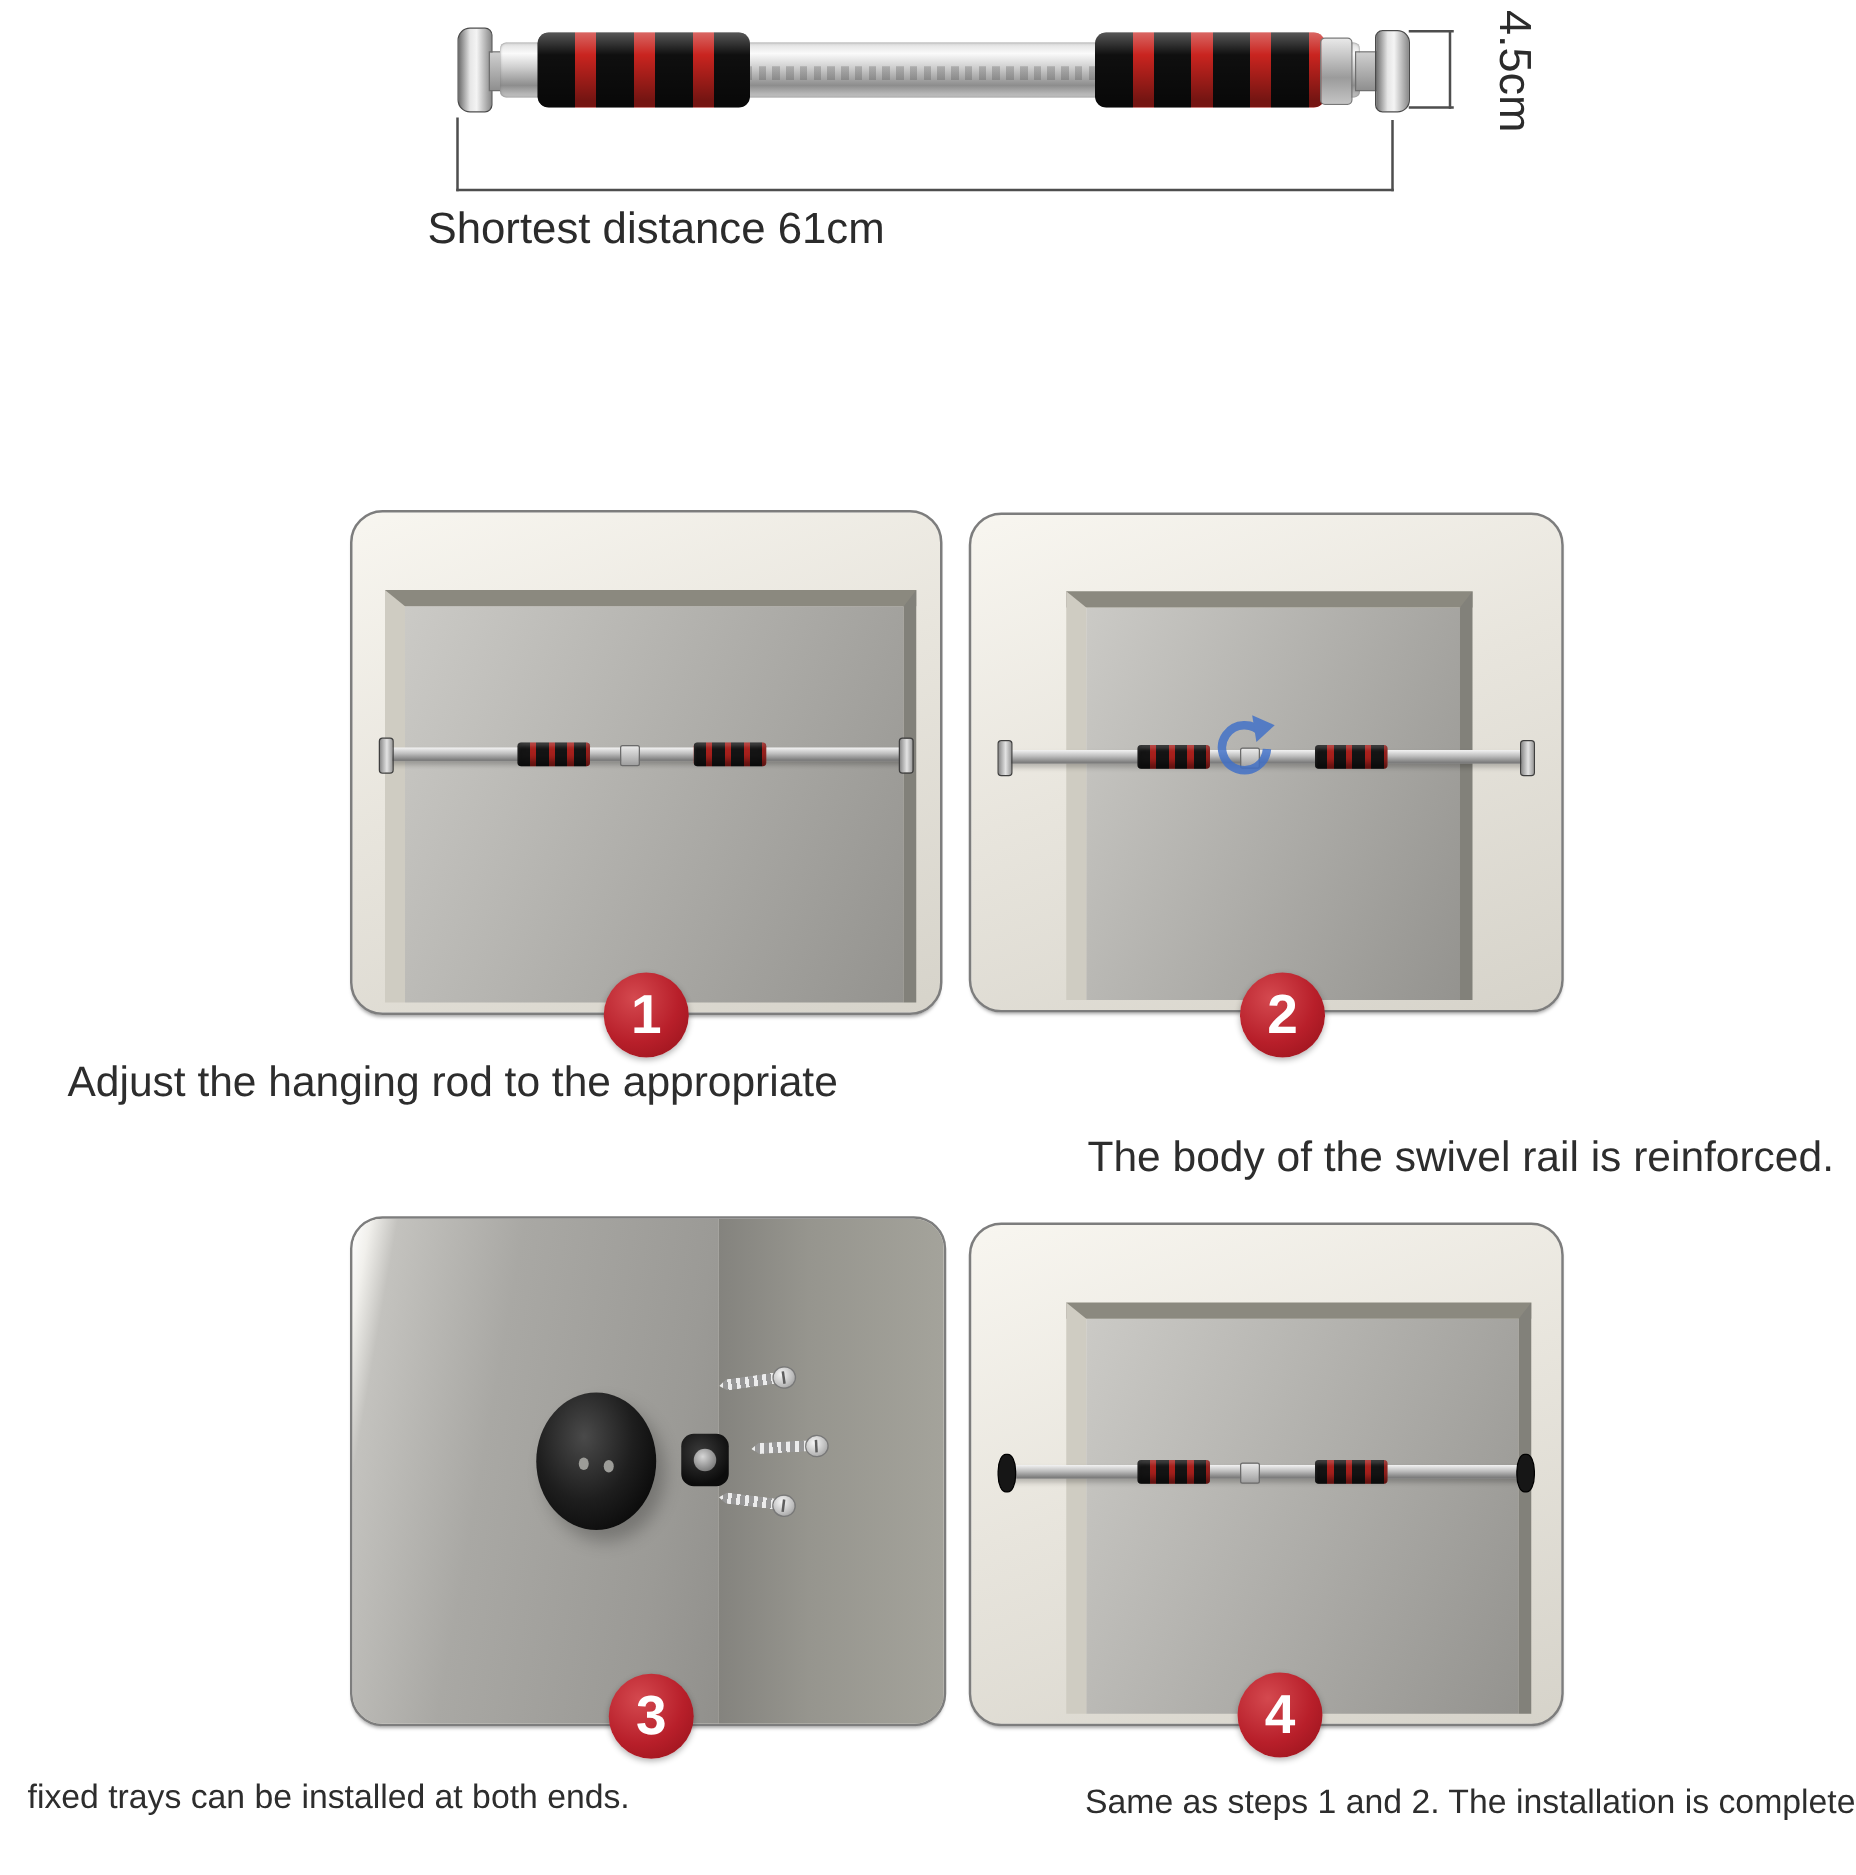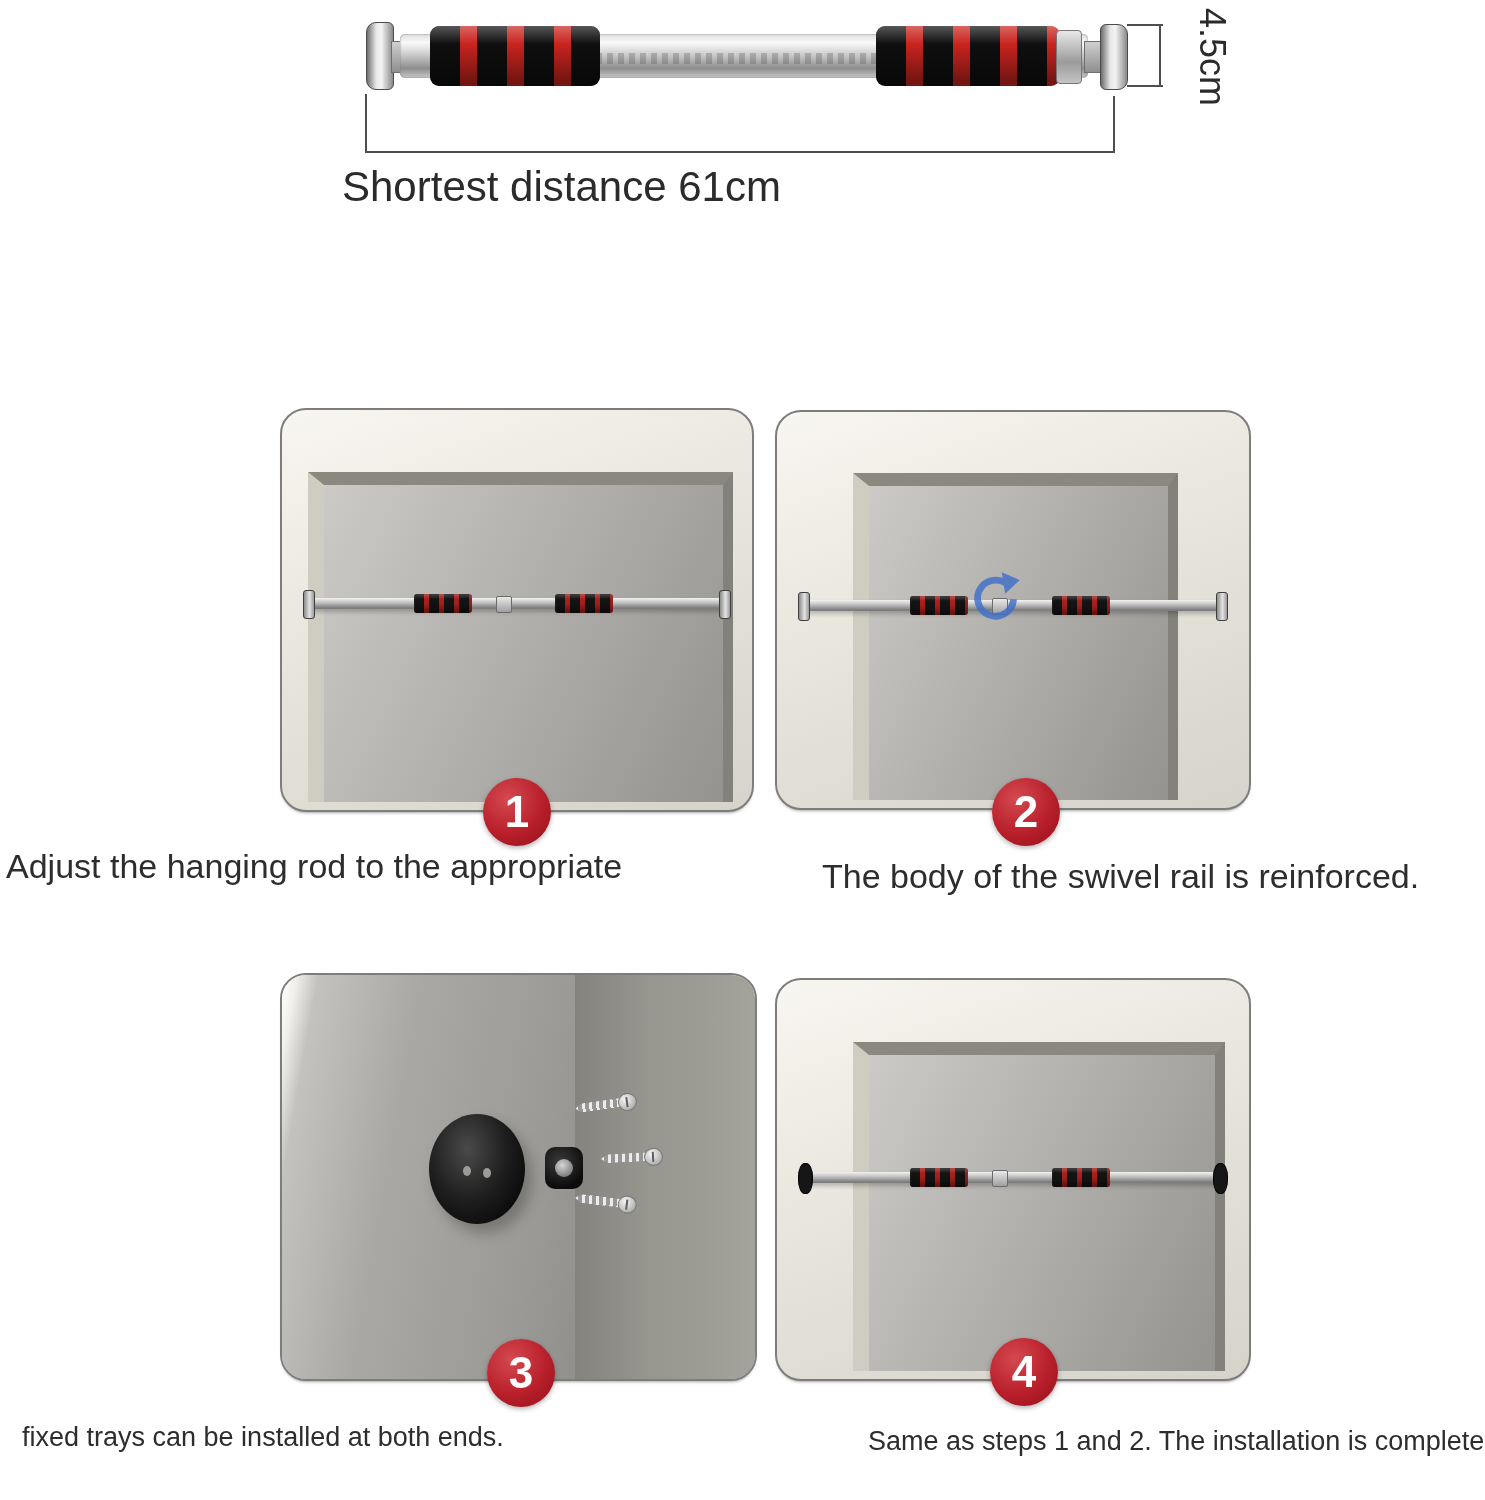--- a/index.html
+++ b/index.html
@@ -28,21 +28,21 @@
   .grip.g2{left:876px;width:184px;}
   .collar{position:absolute;left:1056px;top:30px;width:24px;height:52px;border:1px solid #777;border-radius:4px;
           background:linear-gradient(180deg,#e8e8e8,#9b9b9b 60%,#c4c4c4);}
   .dl{position:absolute;background:#4e4e4e;}
   .dl.v1{left:365px;top:94px;width:2px;height:59px;}
   .dl.v2{left:1113px;top:96px;width:2px;height:57px;}
   .dl.h1{left:365px;top:151px;width:750px;height:2px;}
   .dl.t1{left:1127px;top:24px;width:36px;height:2px;}
   .dl.t2{left:1127px;top:85px;width:36px;height:2px;}
   .dl.v3{left:1159px;top:24px;width:2px;height:63px;}
-  .dim-label{position:absolute;font-size:42px;color:#2b2b2b;white-space:nowrap;}
+  .dim-label{position:absolute;font-size:35px;color:#2b2b2b;white-space:nowrap;}
   .lbl-shortest{left:342px;top:163px;}
   .lbl-longest{left:757px;top:177px;}
   .lbl-45{left:1233px;top:8px;width:130px;transform:rotate(90deg);transform-origin:0 0;font-size:36px;}
 
   
   .panel{position:absolute;border:2px solid #7d7d7d;border-radius:26px;overflow:hidden;
          background:linear-gradient(160deg,#f8f6f0 0%,#e8e5dd 45%,#d6d3ca 100%);
          box-shadow:0 3px 3px -2px rgba(0,0,0,.35);}
   #p1{left:280px;top:408px;width:470px;height:400px;}
   #p2{left:775px;top:410px;width:472px;height:396px;}
@@ -100,25 +100,25 @@
 
   
   .badge{position:absolute;width:68px;height:68px;border-radius:50%;display:flex;align-items:center;justify-content:center;
          background:radial-gradient(circle at 36% 30%,#d4494f 0%,var(--badge_red,#b81f2a) 55%,#94111a 100%);
          color:#fff;font-size:44px;font-weight:bold;box-shadow:0 2px 5px rgba(0,0,0,.3);}
   #b1{left:483px;top:778px;} #b2{left:992px;top:778px;}
   #b3{left:487px;top:1339px;} #b4{left:990px;top:1338px;}
 
   
   .caption{position:absolute;color:#2d2d2d;white-space:nowrap;}
-  .cap-top{font-size:34px;line-height:60px;}
+  .cap-top{font-size:34px;line-height:60px;margin-left:48px;}
   .cap-bottom{font-size:27px;line-height:46px;}
   #cap1{left:6px;top:836px;}
   #cap1 .l2{padding-left:16px;}
-  #cap2{left:822px;top:846px;}
+  #cap2{left:822px;top:896px;}
   #cap3{left:10px;top:1414px;}
   #cap3 .l2{padding-left:12px;}
   #cap4{left:868px;top:1418px;}
 </style>
 </head>
 <body>
 
 <div class="page">
 
   <div class="product">

